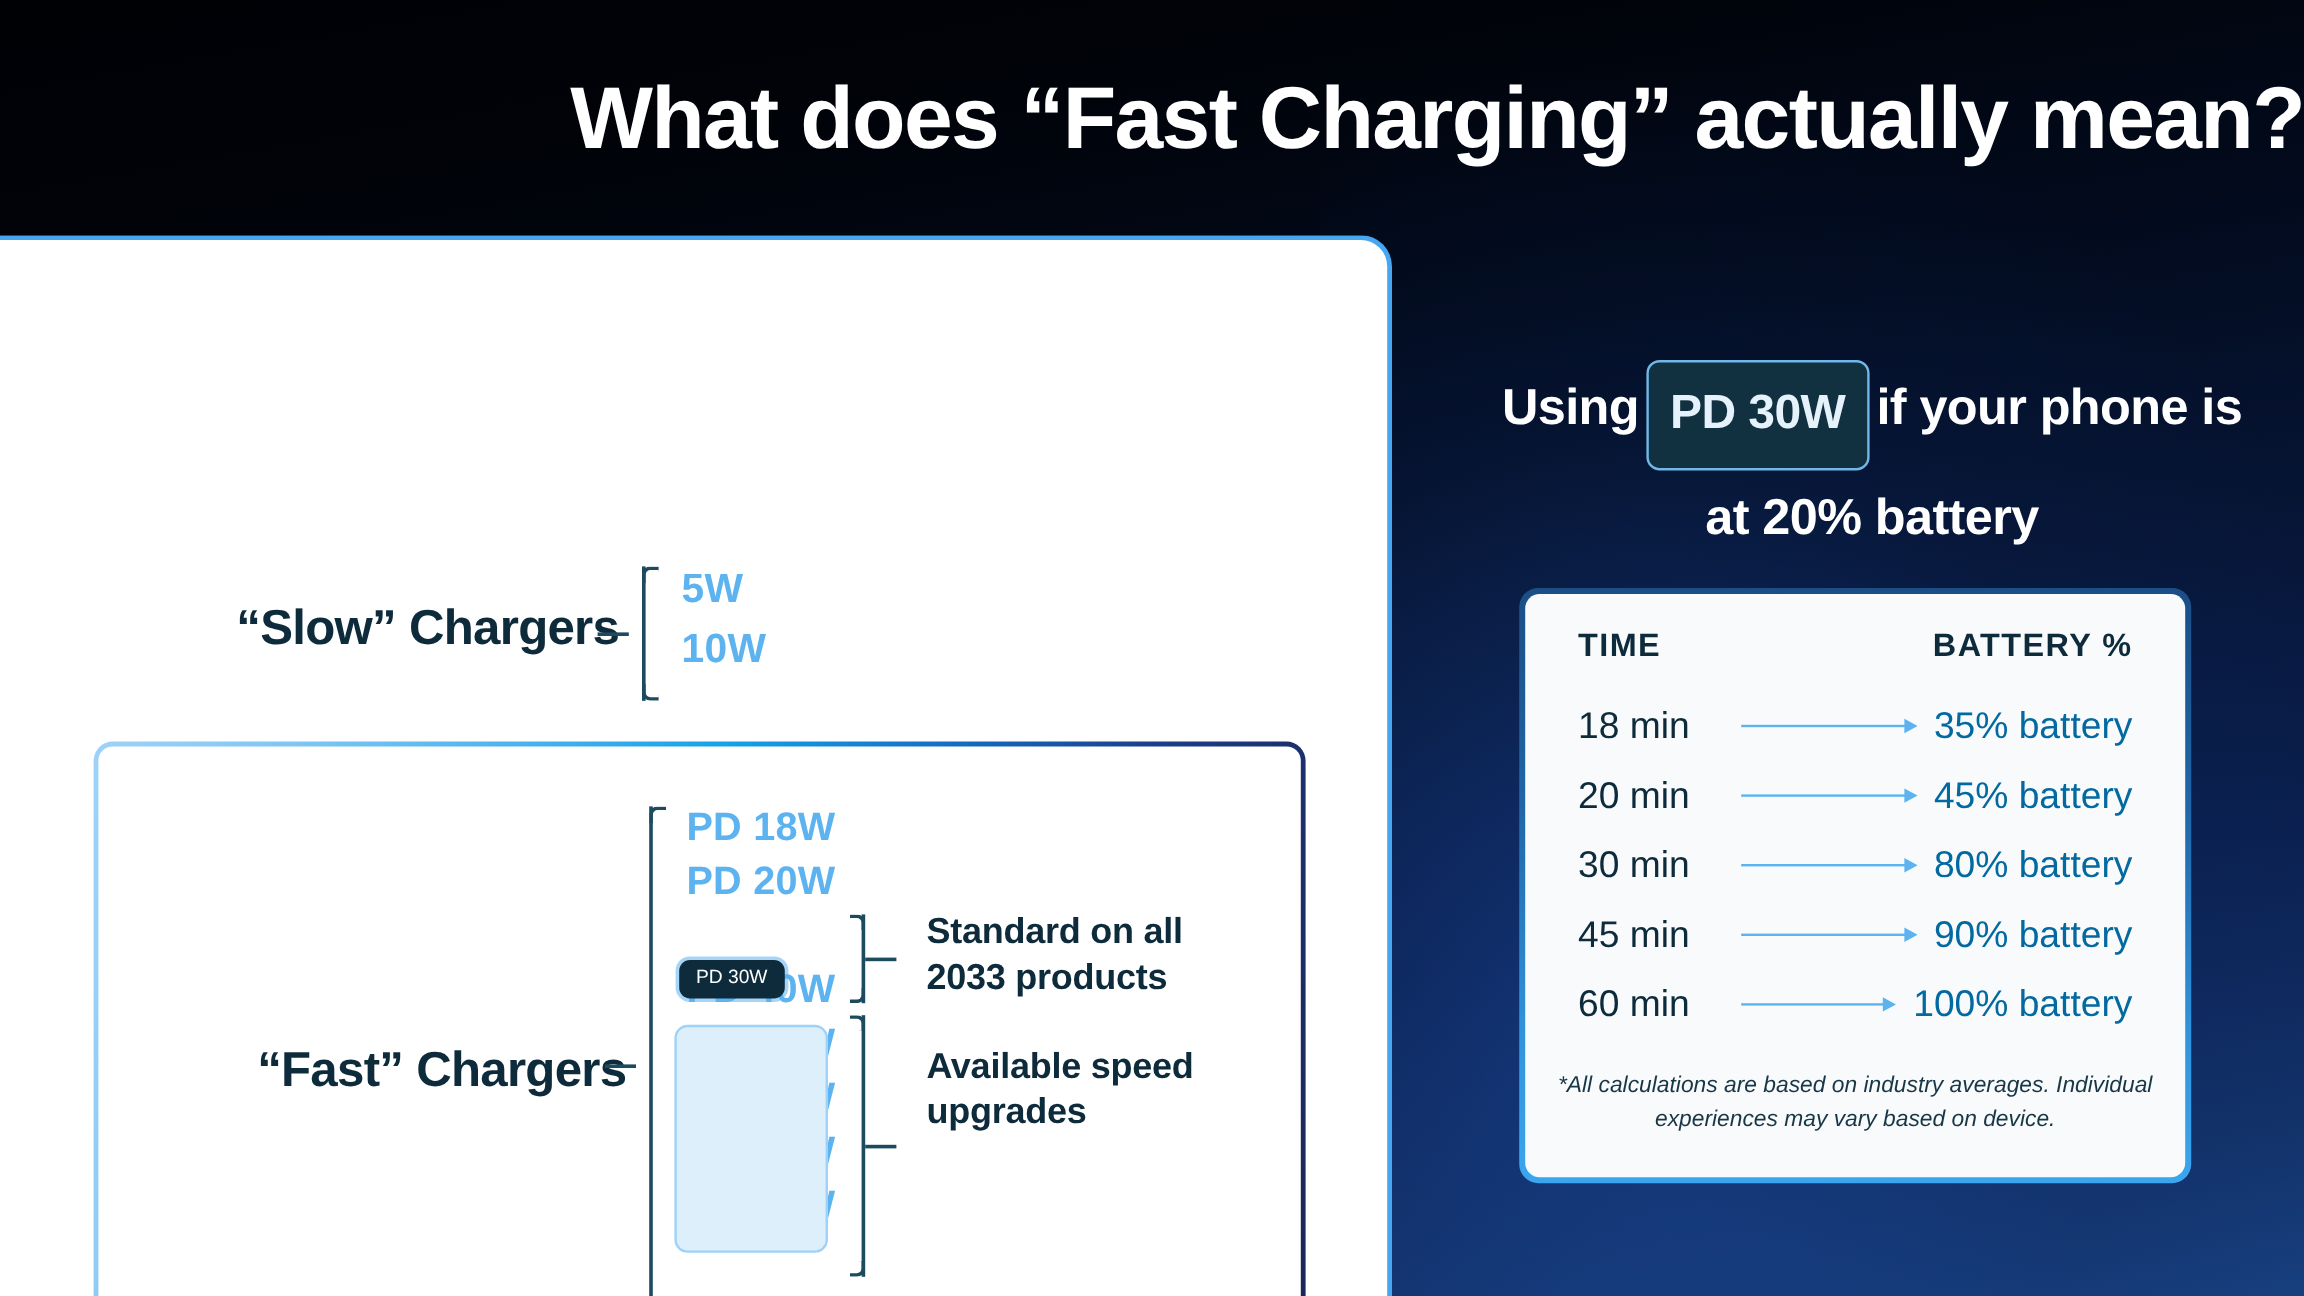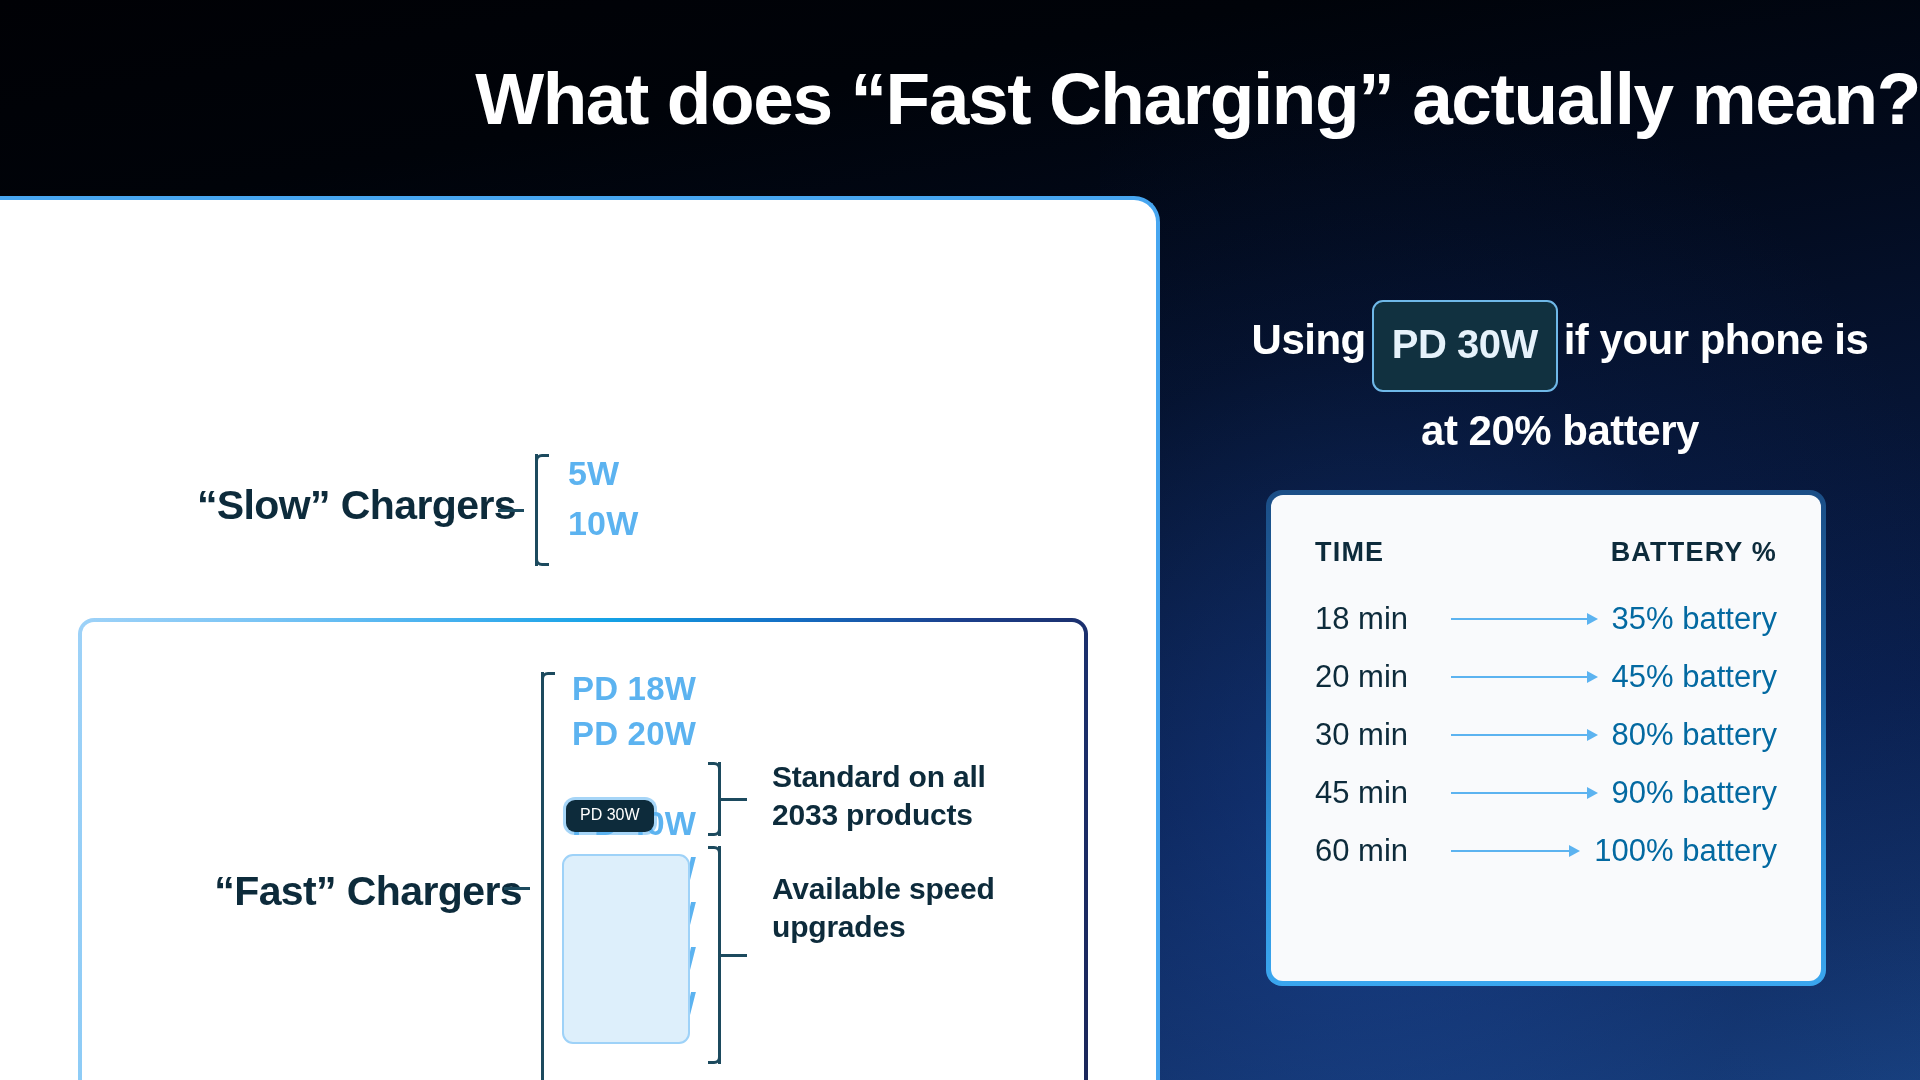--- a/index.html
+++ b/index.html
@@ -39,21 +39,21 @@
   #left-panel{
     position:absolute; left:0; top:196px; width:1160px; height:884px;
     background:#ffffff;
     border-top:4px solid #47a6f0;
     border-right:4px solid #47a6f0;
     border-top-right-radius:26px;
   }
 
   
   #slow-group{
-    position:absolute; left:116px; top:254px; width:760px; height:130px;
+    position:absolute; left:116px; top:272px; width:760px; height:130px;
   }
   #slow-label{
     position:absolute; left:0; top:28px; width:400px;
     text-align:right;
     color:#0d2b3b;
     font-size:41px; font-weight:bold; letter-spacing:-.6px;
     white-space:nowrap;
   }
   .brk{ position:absolute; }
   .brk .vline{
@@ -166,21 +166,21 @@
 
   #battery-card{
     position:absolute; left:1266px; top:490px; width:560px; height:496px;
     border-radius:16px;
     padding:5px;
     background:linear-gradient(180deg,#1b4e86 0%,#1f66a8 36%,#2f93dc 74%,#3aa6ef 100%);
   }
   #battery-card-inner{
     width:100%; height:100%;
     background:#f9fafc; border-radius:12px;
-    position:relative; padding:42px 44px 0 44px;
+    position:relative; padding:28px 44px 0 44px;
   }
   #battery-head{
     display:flex; justify-content:space-between; align-items:baseline;
     color:#0d2b3b; font-size:27px; font-weight:bold; letter-spacing:1.2px;
     margin-bottom:22px;
   }
   .bat-row{
     display:flex; align-items:center; height:58px;
   }
   .bat-time{
@@ -342,14 +342,15 @@
     </div>
     <div class="bat-row">
       <span class="bat-time">60 min</span>
       <span class="bat-arrow">
           <span class="shaft"></span>
           <span class="head"></span>
         </span>
       <span class="bat-pct">100% battery</span>
     </div>
 
+    <div id="battery-note">*All calculations are based on industry averages. Individual experiences may vary based on device.</div>
   </div>
 </div>
 
 </body></html>

